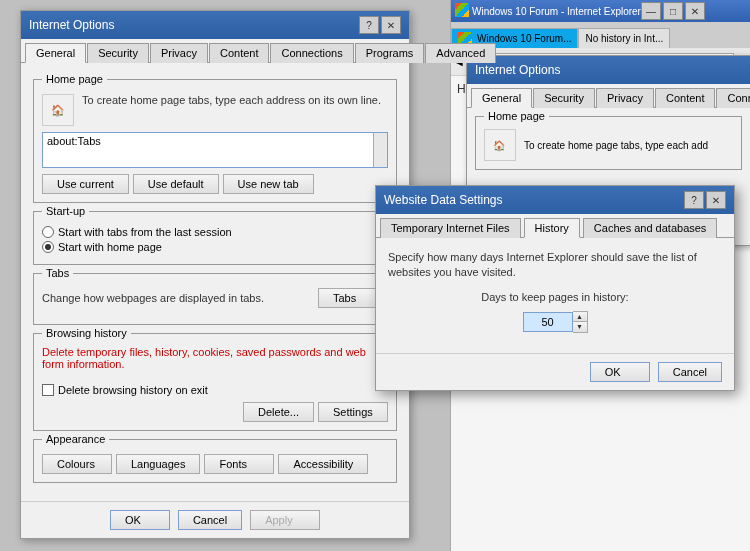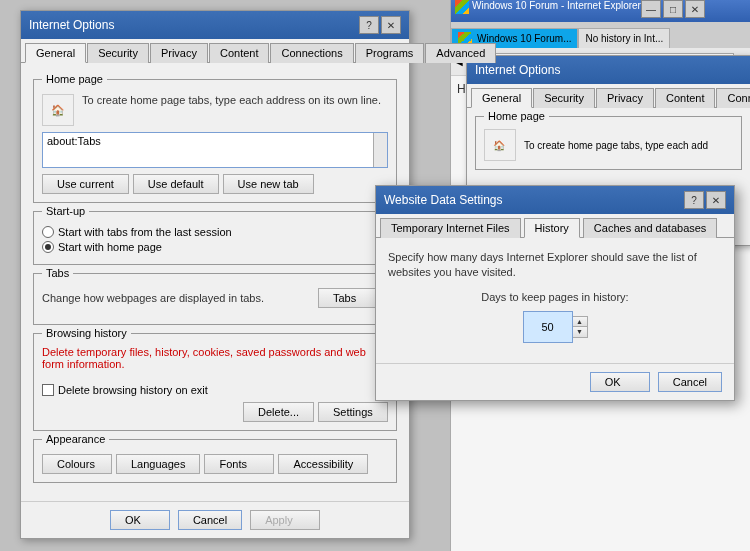--- a/index.html
+++ b/index.html
@@ -348,21 +348,21 @@
       flex: 1;
     }
 
     .spinner-input {
       display: flex;
       align-items: center;
     }
 
     .spinner-field {
       width: 50px;
-      height: 32px;
+      height: 20px;
       border: 1px solid #7a9fd4;
       background: #d0e8ff;
       font-size: 11px;
       text-align: center;
       padding: 0 2px;
       display: flex;
       align-items: center;
       justify-content: center;
     }
 
@@ -408,21 +408,21 @@
       background: #f5f5f5;
       z-index: 2;
       border-left: 1px solid #aaa;
       overflow: hidden;
     }
 
     .partial-titlebar {
       background: linear-gradient(to bottom, #4878c8, #3060b0);
       height: 22px;
       display: flex;
-      align-items: flex-start;
+      align-items: center;
       padding: 0 4px;
       color: white;
       font-size: 10px;
     }
 
     .partial-tabs-row {
       background: #cccccc;
       height: 26px;
       display: flex;
       align-items: flex-end;

